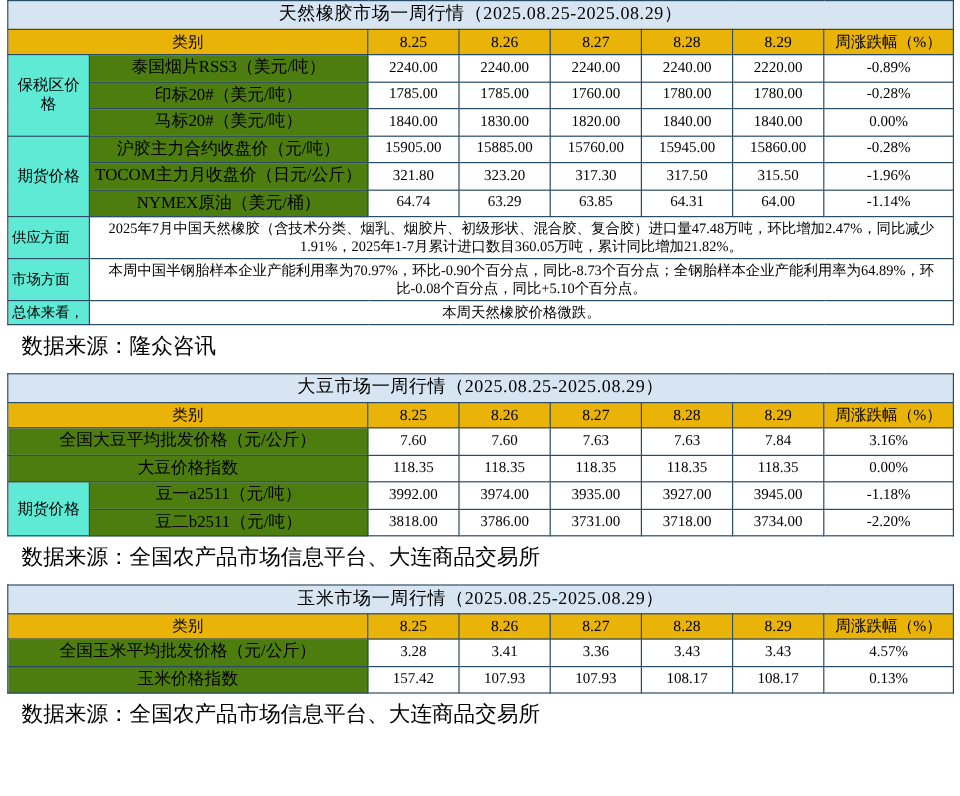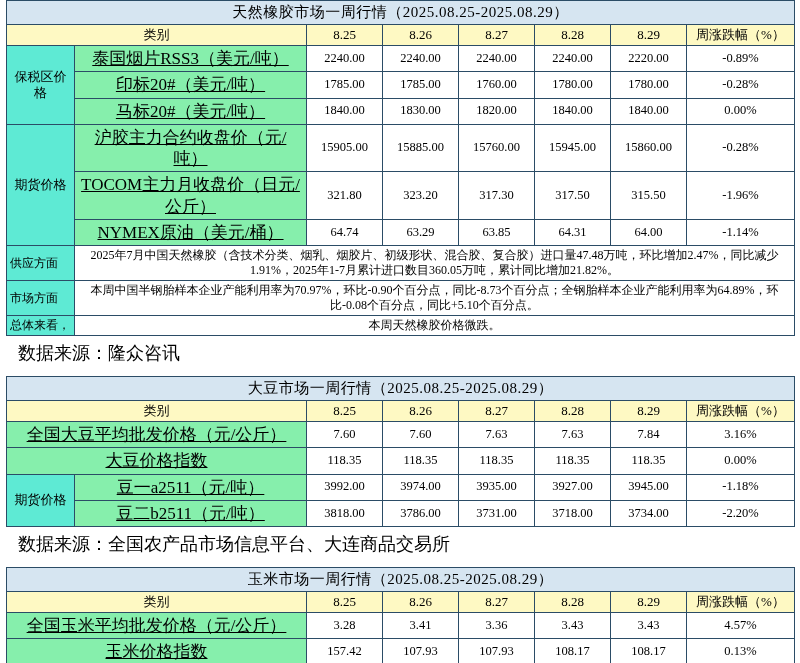--- a/index.html
+++ b/index.html
@@ -38,34 +38,33 @@
     line-height: 1.25;
   }
   .title-cell {
     background: #d6e5f1;
     font-weight: bold;
     font-size: 15px;
     letter-spacing: 0.5px;
     padding: 6px 3px;
   }
   .hdr {
-    background: #fef9c3;
+    background: #eab308;
     font-weight: bold;
     font-size: 13px;
   }
   .rowlabel {
     background: #5eead4;
     font-weight: bold;
     font-size: 13px;
   }
   .catcell {
-    background: #86efac;
+    background: #4d7c0f;
     font-weight: bold;
-    font-size: 17px;
-    text-decoration: underline;
+    font-size: 14px;
   }
   .numcell {
     font-size: 12.5px;
   }
   .textrow td {
     text-align: left;
     padding: 3px 5px;
     font-size: 12px;
     line-height: 1.45;
   }

